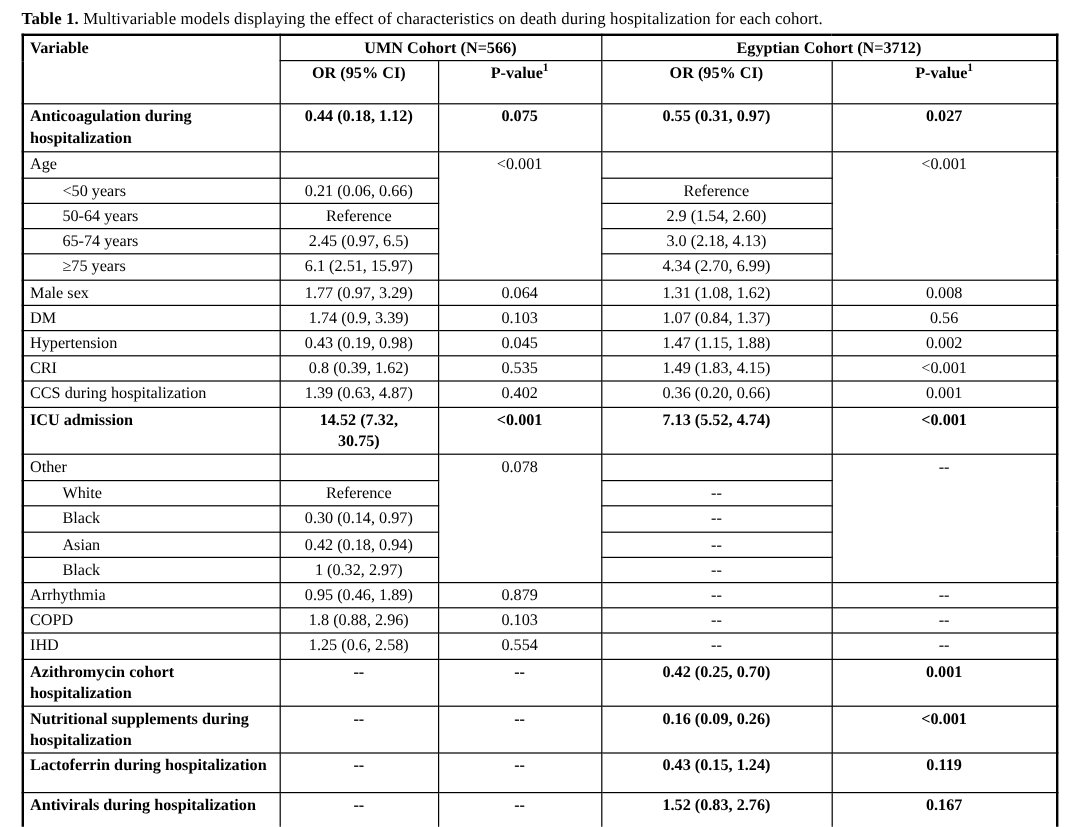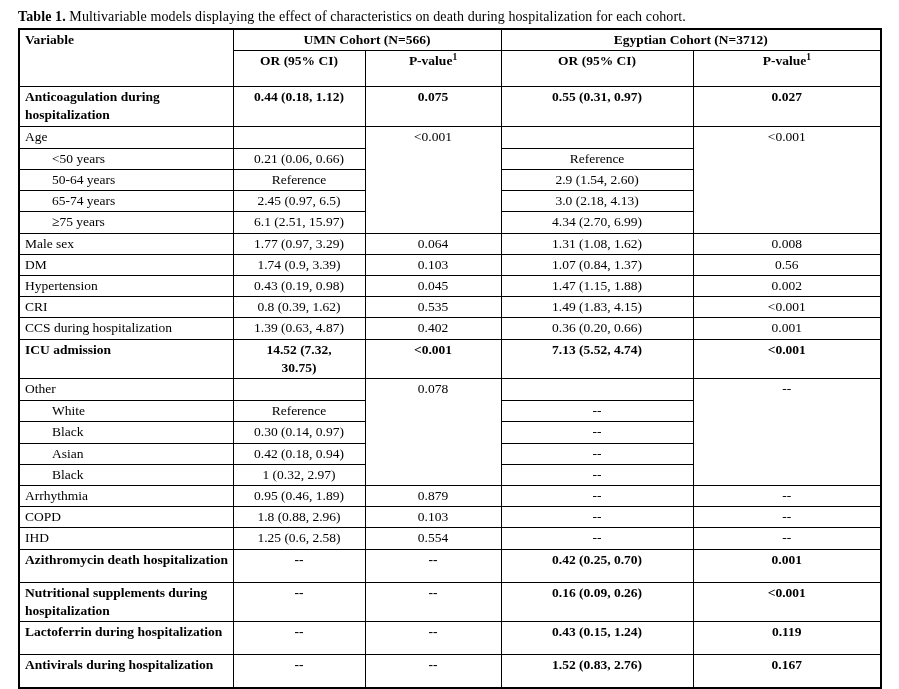--- a/index.html
+++ b/index.html
@@ -192,21 +192,21 @@
       </tr>
       <tr class="rh-n">
         <td class="lbl">IHD</td>
         <td class="val">1.25 (0.6, 2.58)</td>
         <td class="val">0.554</td>
         <td class="val">--</td>
         <td class="val">--</td>
       </tr>
 
       <tr class="rh-d">
-        <td class="lbl">Azithromycin death hospitalization</td>
+        <td class="lbl">Azithromycin cohort hospitalization</td>
         <td class="val">--</td>
         <td class="val">--</td>
         <td class="val">0.42 (0.25, 0.70)</td>
         <td class="val">0.001</td>
       </tr>
       <tr class="rh-d">
         <td class="lbl">Nutritional supplements during hospitalization</td>
         <td class="val">--</td>
         <td class="val">--</td>
         <td class="val">0.16 (0.09, 0.26)</td>

